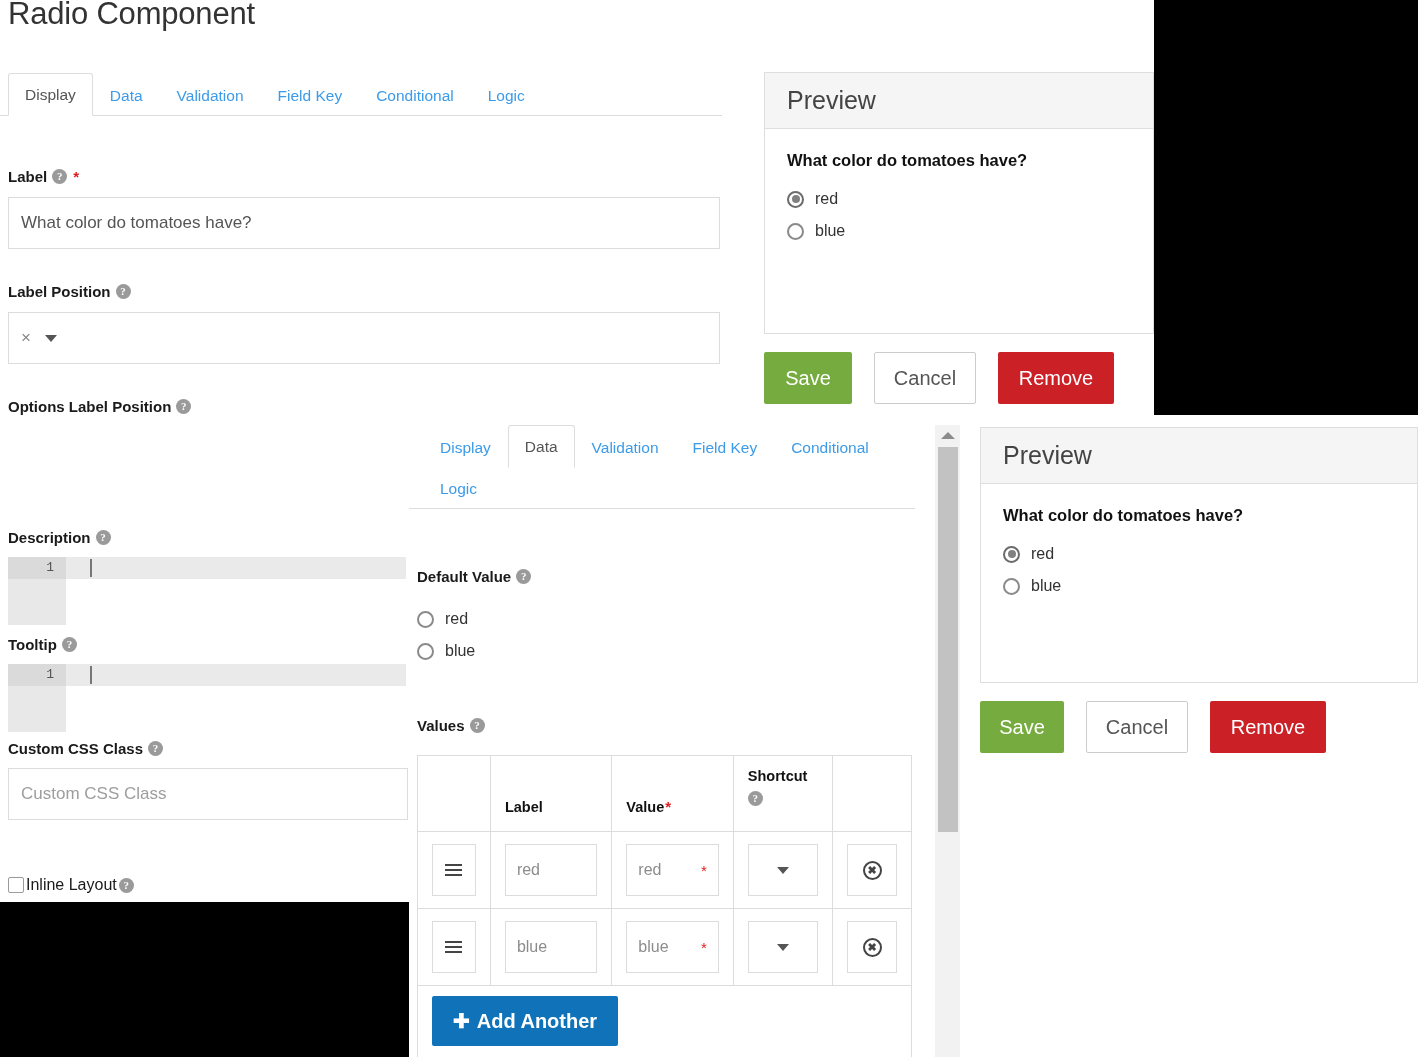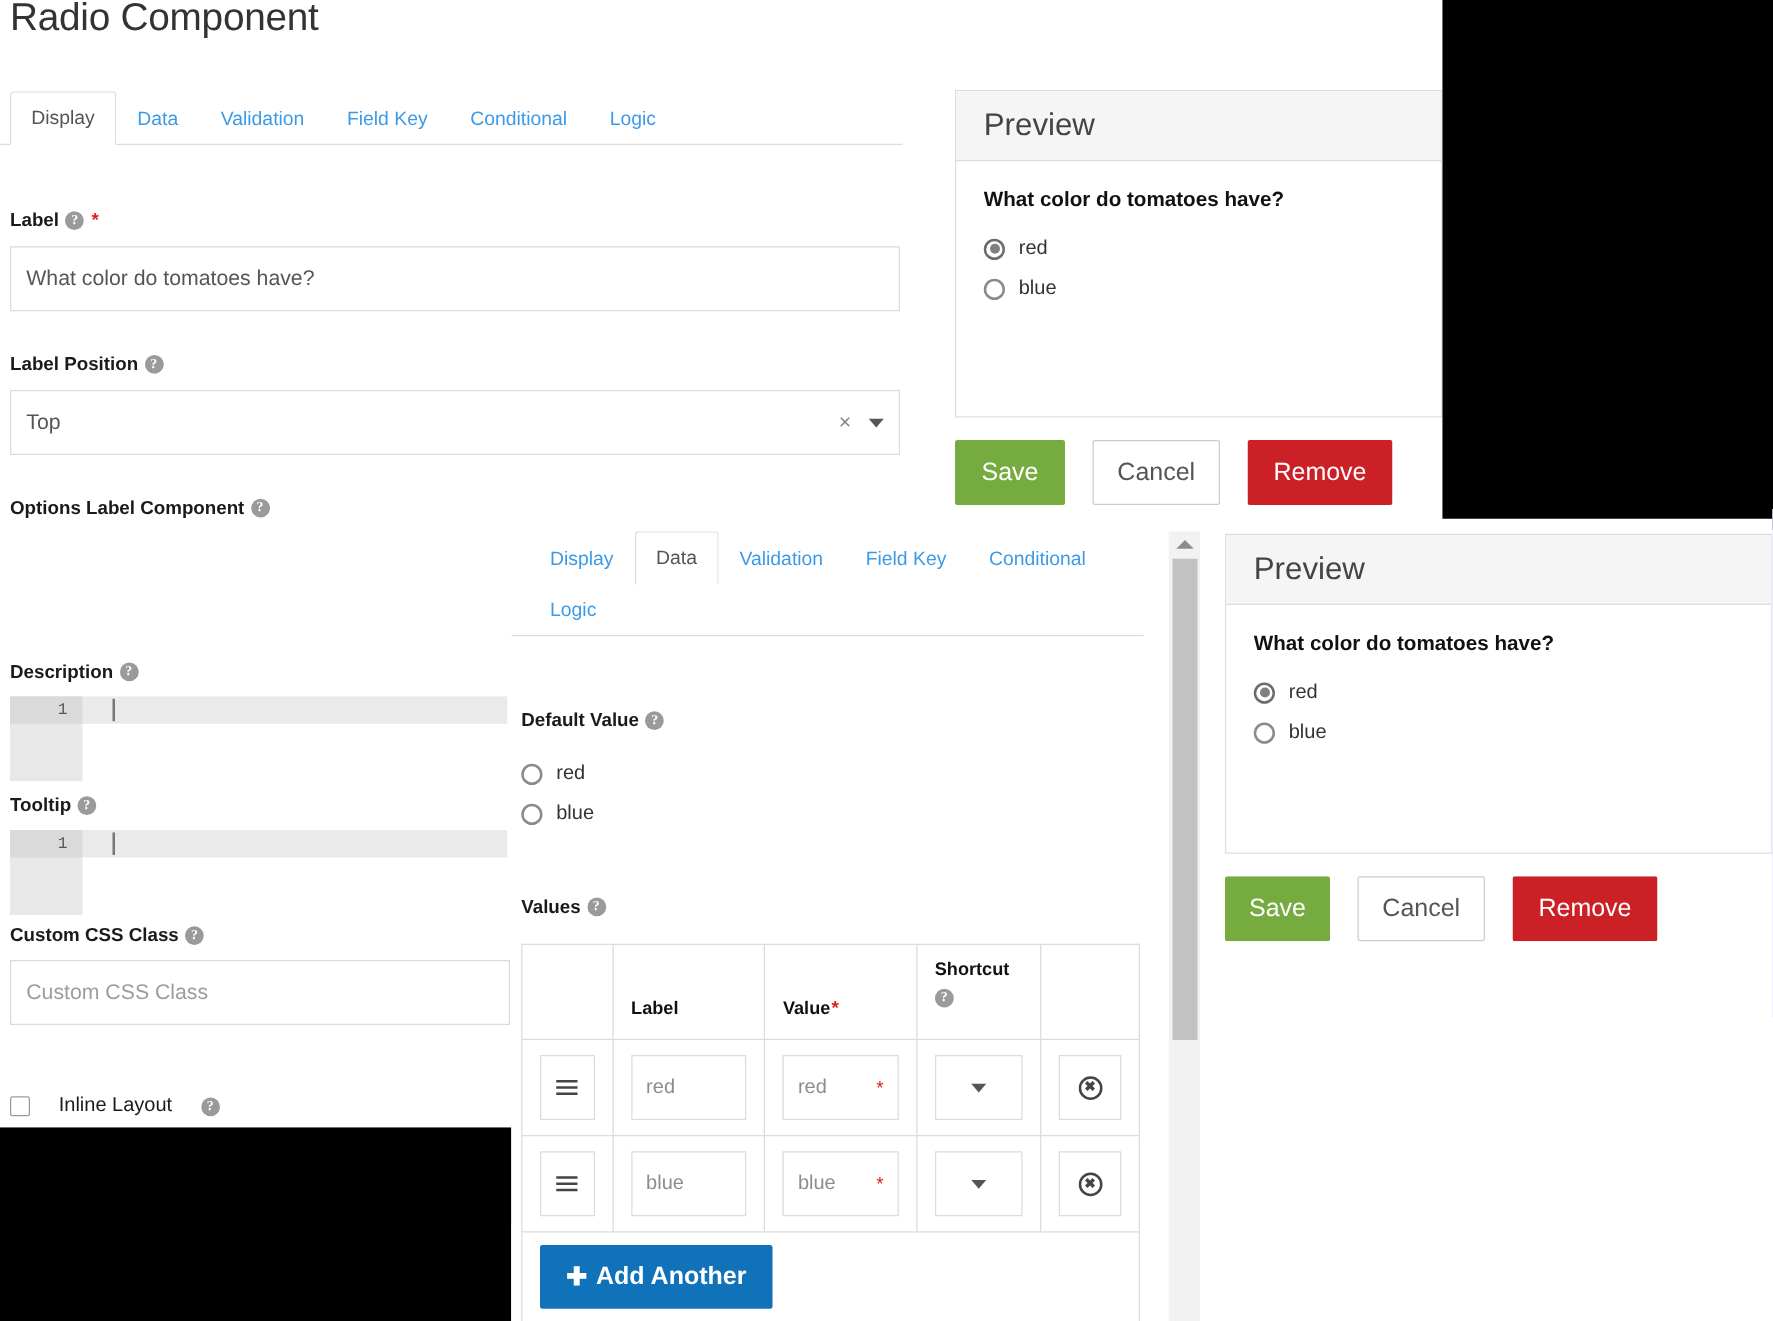--- a/index.html
+++ b/index.html
@@ -100,21 +100,21 @@
   }
   .ce-activeline {
     position: absolute; left: 58px; top: 0; right: 0; height: 22px;
     background: #eaeaea;
   }
   .ce-caret {
     position: absolute; left: 82px; top: 2px; width: 2px; height: 18px;
     background: #777;
   }
 
-  .checkbox-row { display: flex; align-items: center; gap: 23px; }
+  .checkbox-row { display: flex; align-items: center; gap: 2px; }
   .checkbox-box {
     width: 16px; height: 16px; border: 1px solid #9b9b9b; background: #fff;
     border-radius: 2px; flex: none; cursor: pointer;
   }
   .checkbox-label { font-size: 16px; color: #1a1a1a; }
 
   
   .radio-row { display: flex; align-items: center; gap: 11px; }
   .radio-outer {
     width: 17px; height: 17px; border-radius: 50%;
@@ -257,29 +257,28 @@
         <span>What color do tomatoes have?</span>
       </div>
     </div>
 
     <div style="position:absolute; left:8px; top:283px; width:712px;">
       <div class="form-label">
         <span>Label Position</span>
         <span class="help-icon">?</span>
       </div>
       <div class="select-box" style="margin-top:12px;">
-        <span class="sel-val">Top</span>
         <span class="select-clear">×</span>
         <span class="caret-down"></span>
       </div>
     </div>
 
     <div style="position:absolute; left:8px; top:398px; width:712px;">
       <div class="form-label">
-        <span>Options Label Component</span>
+        <span>Options Label Position</span>
         <span class="help-icon">?</span>
       </div>
     </div>
 
     <div style="position:absolute; left:8px; top:513px; width:712px;margin-top:16px;">
       <div class="form-label">
         <span>Description</span>
         <span class="help-icon">?</span>
       </div>
       <div class="code-editor" style="margin-top:11px; width:398px;">

